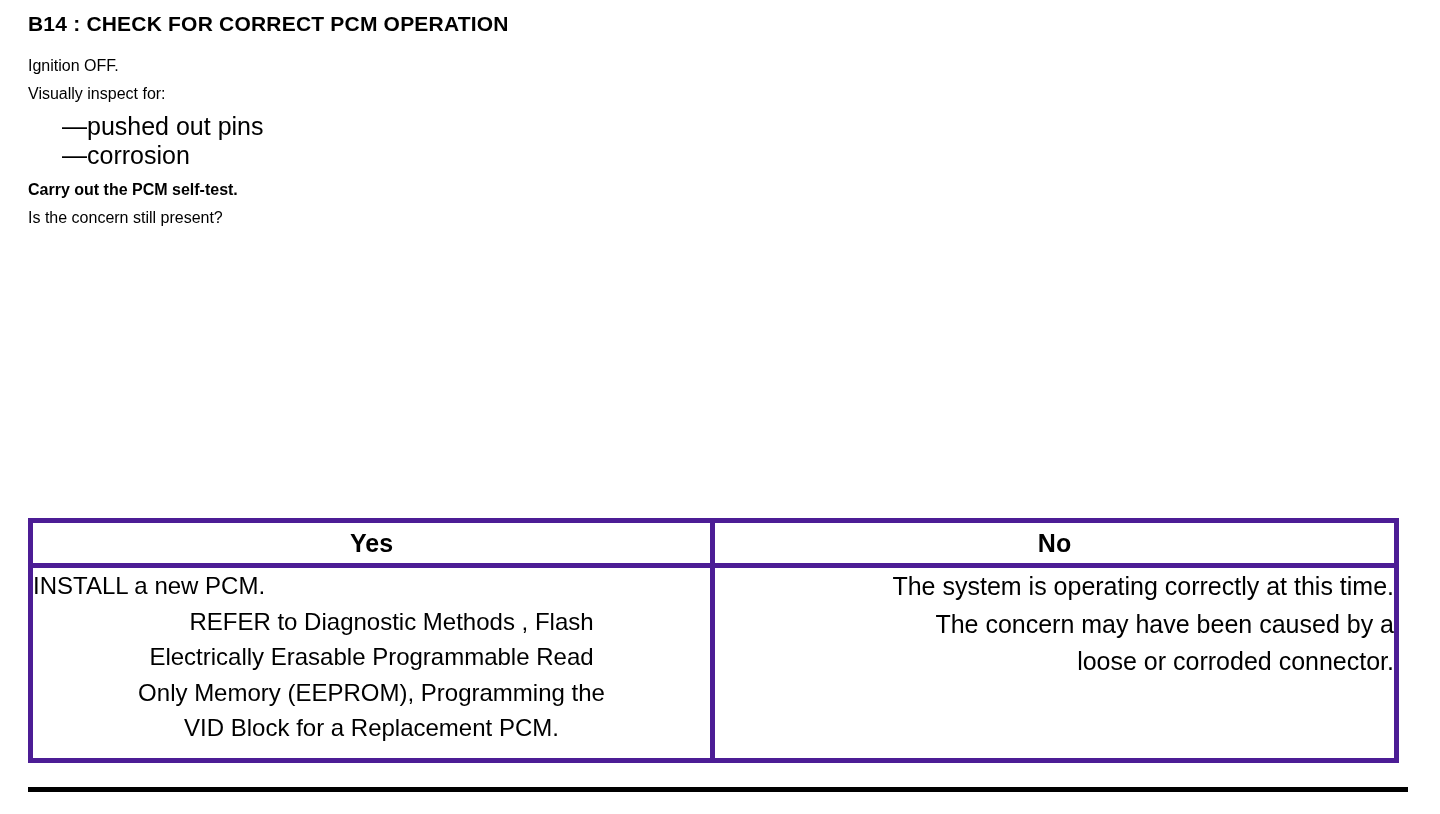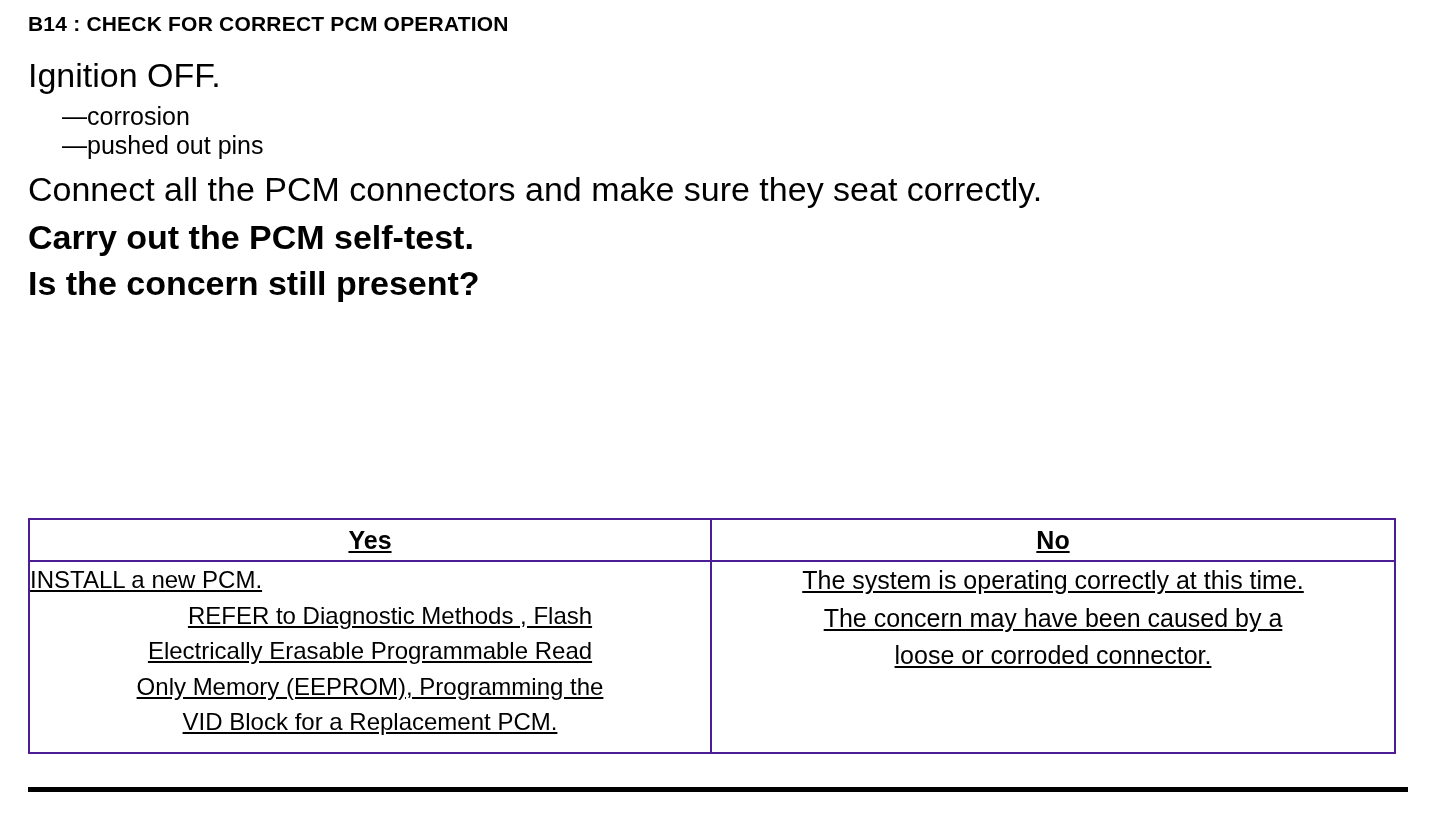--- a/index.html
+++ b/index.html
@@ -31,46 +31,45 @@
     letter-spacing: 0.2px;
     white-space: nowrap;
   }
   .body-block {
     position: absolute;
     left: 28px;
     top: 58px;
     width: 1380px;
   }
   .body-line {
-    font-size: 34px;
+    font-size: 16px;
     line-height: 1.0;
     margin: 0 0 12px 0;
     white-space: nowrap;
   }
   .body-line.sub {
     margin: 0 0 4px 0;
     padding-left: 34px;
     font-size: 25px;
   }
   .body-line.bold {
-    font-weight: bold;
+    font-weight: normal;
   }
   .answer-table {
     position: absolute;
     left: 28px;
     top: 518px;
     width: 1366px;
     border-collapse: collapse;
     table-layout: fixed;
   }
   .answer-table td, .answer-table th {
-    border: 2px solid #4c1d95;
+    border: 5px solid #4c1d95;
     padding: 0;
     vertical-align: top;
-    text-decoration: underline;
   }
   .answer-table th {
     height: 40px;
     font-size: 25px;
     font-weight: bold;
     text-align: center;
     vertical-align: middle;
   }
   .col-yes { width: 682px; }
   .col-no  { width: 684px; }
@@ -86,43 +85,43 @@
   .cell-yes .l3 { text-align: center; }
   .cell-yes .l4 { text-align: center; }
   .cell-yes .l5 { text-align: center; }
 
   .cell-no {
     font-size: 25px;
     line-height: 1.5;
     padding: 44px 6px 10px 6px;
     height: 190px;
   }
-  .cell-no div { text-align: center; }
+  .cell-no div { text-align: right; }
 
   .bottom-rule {
     position: absolute;
     left: 28px;
     top: 787px;
     width: 1380px;
     height: 5px;
     background: #000000;
   }
 </style>
 </head>
 <body>
 
 <div class="page">
 
   <div class="step-title">B14 : CHECK FOR CORRECT PCM OPERATION</div>
 
   <div class="body-block">
     <div class="body-line">Ignition OFF.</div>
+    <div class="body-line">Visually inspect for:</div>
+    <div class="body-line sub">—pushed out pins</div>
     <div class="body-line sub">—corrosion</div>
-    <div class="body-line sub">—pushed out pins</div>
-    <div class="body-line" style="margin-top:14px;">Connect all the PCM connectors and make sure they seat correctly.</div>
     <div class="body-line" style="margin-top:14px;font-weight:bold;">Carry out the PCM self-test.</div>
     <div class="body-line bold">Is the concern still present?</div>
   </div>
 
   <table class="answer-table">
     <colgroup>
       <col class="col-yes">
       <col class="col-no">
     </colgroup>
     <thead>

